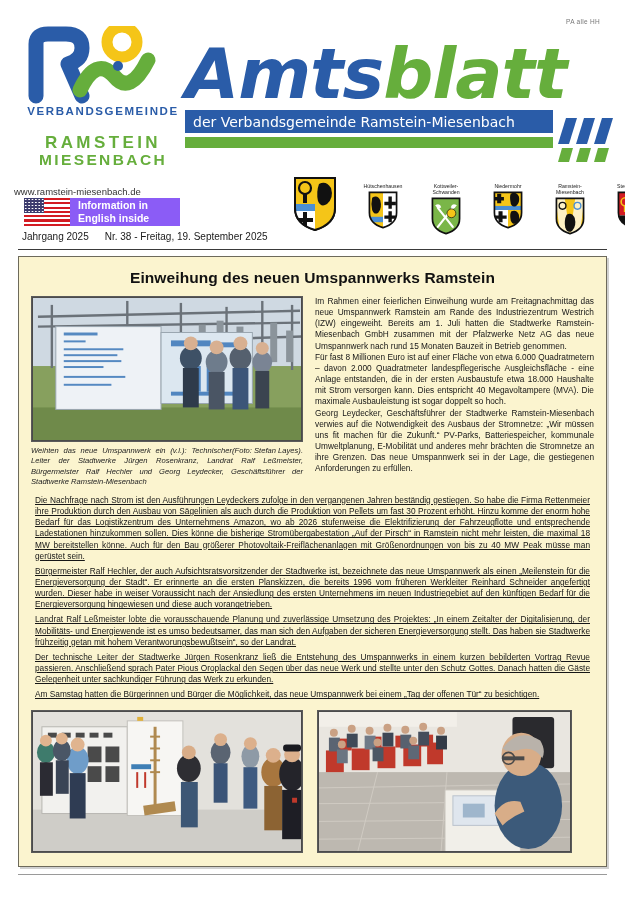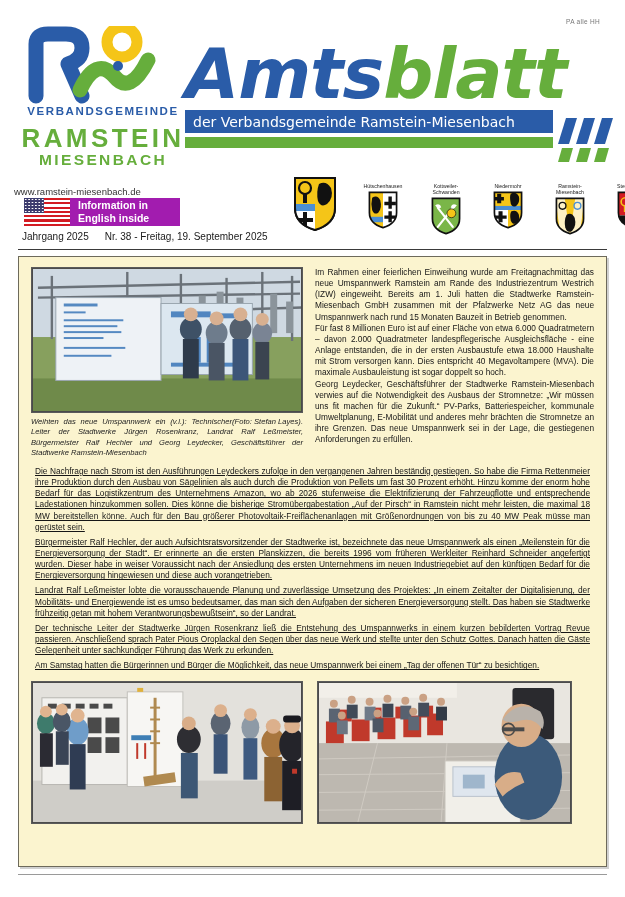--- a/index.html
+++ b/index.html
@@ -23,36 +23,36 @@
   
   .masthead{position:relative;height:240px;}
 
   .logo-block{position:absolute;left:18px;top:26px;width:170px;text-align:center;}
   .logo-mark{width:170px;height:78px;display:block;}
   .logo-vg{
     font-size:11.5px;font-weight:bold;color:#2a5ca8;letter-spacing:1.6px;
     margin-top:1px;
   }
   .logo-ram{
-    font-size:26px;font-weight:bold;color:#66ae3c;letter-spacing:3.4px;
-    line-height:1.04;margin-top:8px;
+    font-size:17px;font-weight:bold;color:#66ae3c;letter-spacing:3.4px;
+    line-height:1.04;margin-top:17px;
   }
   .logo-mies{
     font-size:15.5px;font-weight:bold;color:#66ae3c;letter-spacing:2.4px;
     line-height:1.04;
   }
 
   .site-url{
     position:absolute;left:14px;top:186px;
     font-size:9.5px;color:#333;
   }
 
   .english-badge{
     position:absolute;left:24px;top:198px;
-    width:156px;height:28px;background:#a21caf;
+    width:156px;height:28px;background:#8b5cf6;
     display:flex;align-items:center;overflow:hidden;
   }
   .flag{width:46px;height:28px;position:relative;flex:none;overflow:hidden;background:#fff;}
   .flag .stripes{position:absolute;inset:0;
     background:repeating-linear-gradient(to bottom,#d31b22 0 2.15px,#ffffff 2.15px 4.3px);}
   .flag .canton{position:absolute;left:0;top:0;width:20px;height:15px;background:#3c3b6e;
     background-image:radial-gradient(circle,#fff 0.5px,transparent 0.6px);
     background-size:3.4px 3px;}
   .badge-text{
     color:#fff;font-size:10.5px;font-weight:bold;line-height:1.22;
@@ -332,20 +332,21 @@
           <path d="M2 2 H42 V32 Q42 48 22 54 Q2 48 2 32 Z" fill="none" stroke="#111" stroke-width="2.5"></path>
         </svg>
       </div>
     </div>
   </div>
 
   <div class="rule-top"></div>
 
   <div class="panel">
 
+    <div class="headline">Einweihung des neuen Umspannwerks Ramstein</div>
 
     <div class="top-section">
       <div class="col-left">
 
         <svg class="photo photo-top" viewBox="0 0 272 146" preserveAspectRatio="none">
           <rect width="272" height="146" fill="#b9c7d2"></rect>
           <rect width="272" height="70" fill="#cfd9e2"></rect>
           <rect y="70" width="272" height="46" fill="#87a05e"></rect>
           <rect y="112" width="272" height="34" fill="#6f8a4a"></rect>
           <g stroke="#6b7279" stroke-width="2.4" fill="none">

